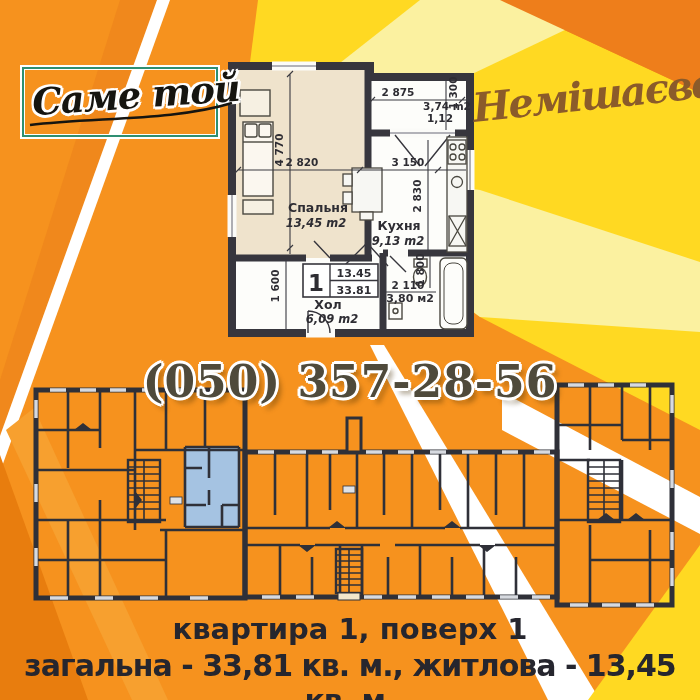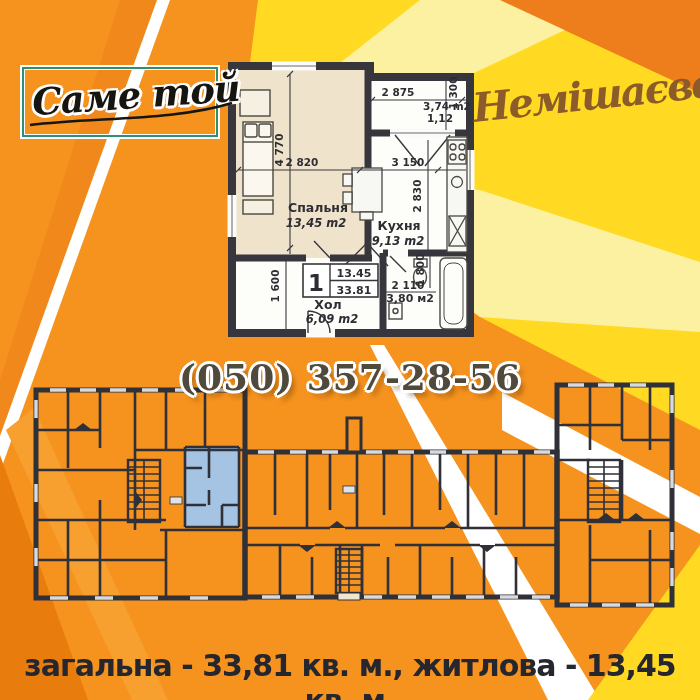--- a/index.html
+++ b/index.html
@@ -17,21 +17,21 @@
      font-style:italic;font-weight:bold;font-size:37px;color:#161510;transform:rotate(-4deg);
      letter-spacing:-1px;white-space:nowrap;
      text-shadow:-2px -2px 0 #fff,2px -2px 0 #fff,-2px 2px 0 #fff,2px 2px 0 #fff,0 3px 0 #fff,3px 0 0 #fff;}
   .brand-flourish{left:0;top:0;overflow:visible;}
   
   .location-text{left:472px;top:72px;width:230px;font-family:"DejaVu Serif","Liberation Serif",serif;
      font-style:italic;font-weight:bold;font-size:40px;color:#8B5B2A;transform:rotate(-6deg);
      letter-spacing:-2px;white-space:nowrap;}
   
   .phone-text{left:0;top:356px;width:700px;text-align:center;
-     font-family:"DejaVu Serif","Liberation Serif",serif;font-weight:bold;font-size:36px;
+     font-family:"DejaVu Serif","Liberation Serif",serif;font-weight:bold;font-size:44px;
      color:#4F4A3B;letter-spacing:1px;
      text-shadow:-2px -2px 0 #fff,2px -2px 0 #fff,-2px 2px 0 #fff,2px 2px 0 #fff,
                  -3px 0 0 #fff,3px 0 0 #fff,0 -3px 0 #fff,0 3px 0 #fff,5px 6px 5px rgba(70,45,0,.4);}
   
   .footer-line1{left:0;top:612px;width:700px;text-align:center;font-size:29px;font-weight:bold;color:#26262E;}
   .footer-line2{left:0;top:648px;width:700px;text-align:center;font-size:30px;font-weight:bold;color:#26262E;letter-spacing:-1px;}
 </style>
 </head>
 <body>
 
@@ -213,15 +213,16 @@
   <span class="abs brand-text">Саме той</span>
   <svg class="abs brand-flourish" width="210" height="66" viewBox="0 0 210 66">
     <path d="M6,56 C70,48 150,52 208,34" stroke="#161510" stroke-width="2.5" fill="none"></path>
   </svg>
 </div>
 
 <div class="abs location-text">Немішаєве</div>
 
 <div class="abs phone-text">(050) 357-28-56</div>
 
+<div class="abs footer-line1">квартира 1, поверх 1</div>
 <div class="abs footer-line2">загальна - 33,81 кв. м., житлова - 13,45 кв. м.</div>
 
 </div>
 
 </body></html>

